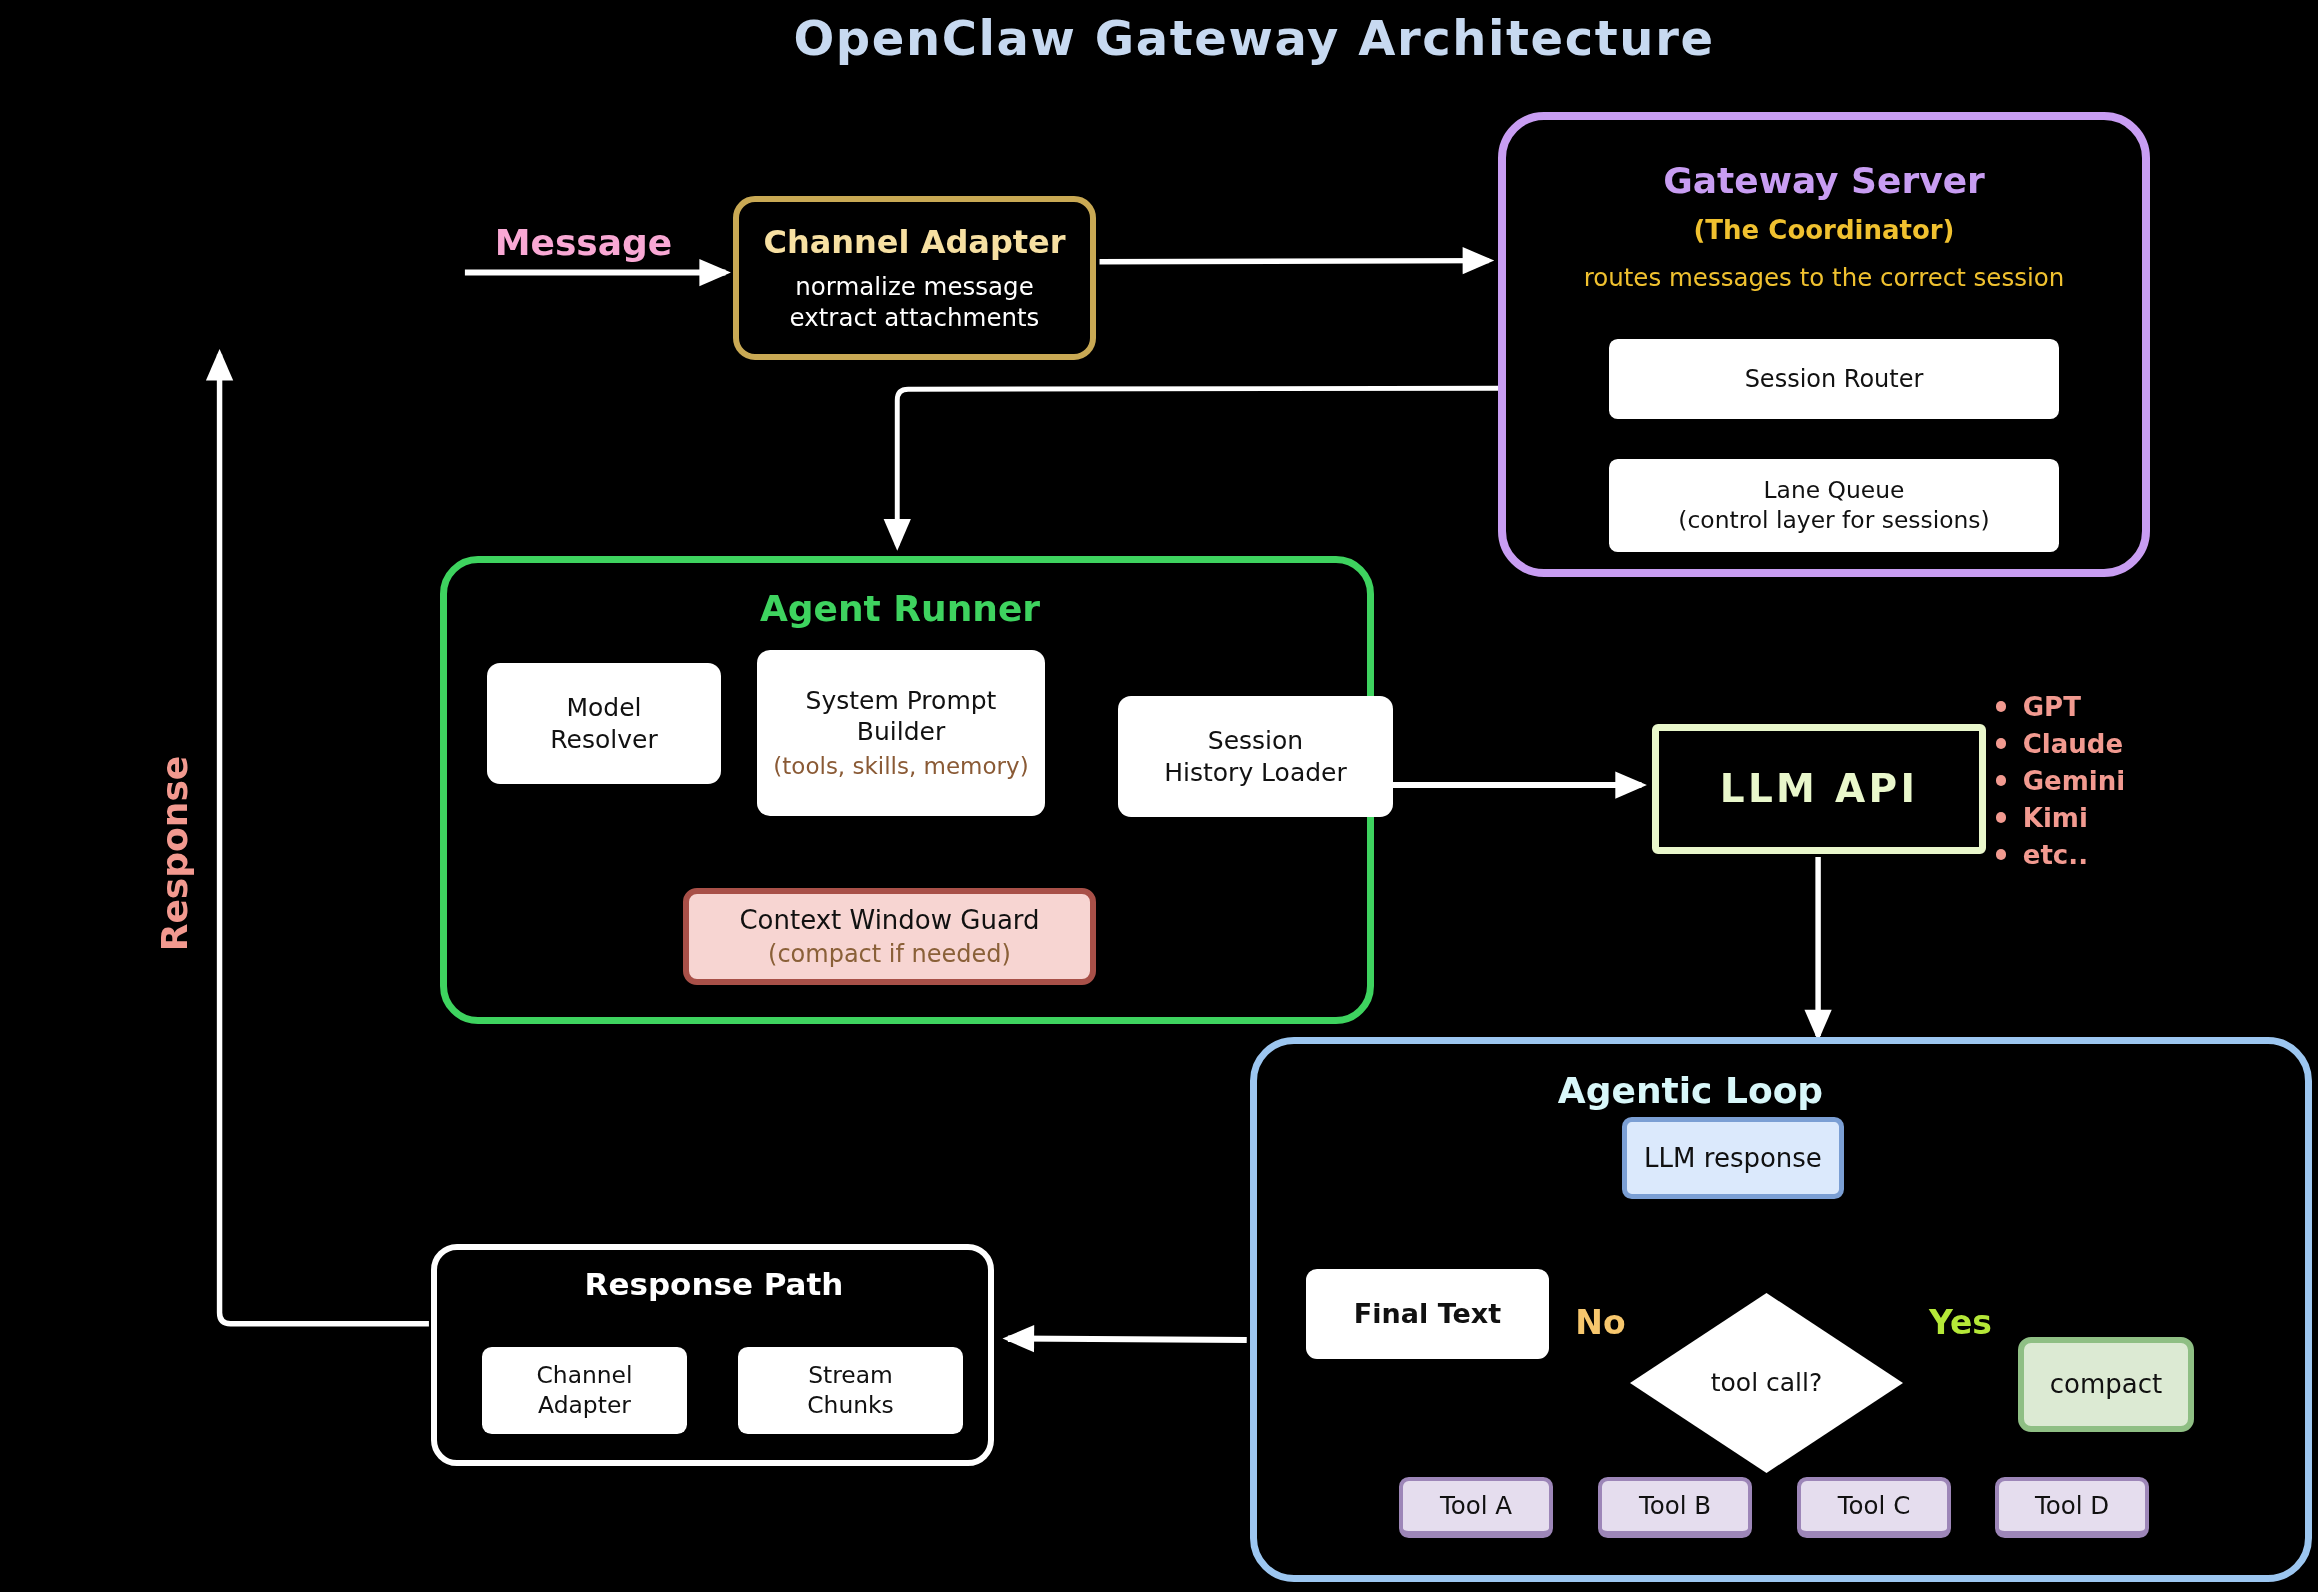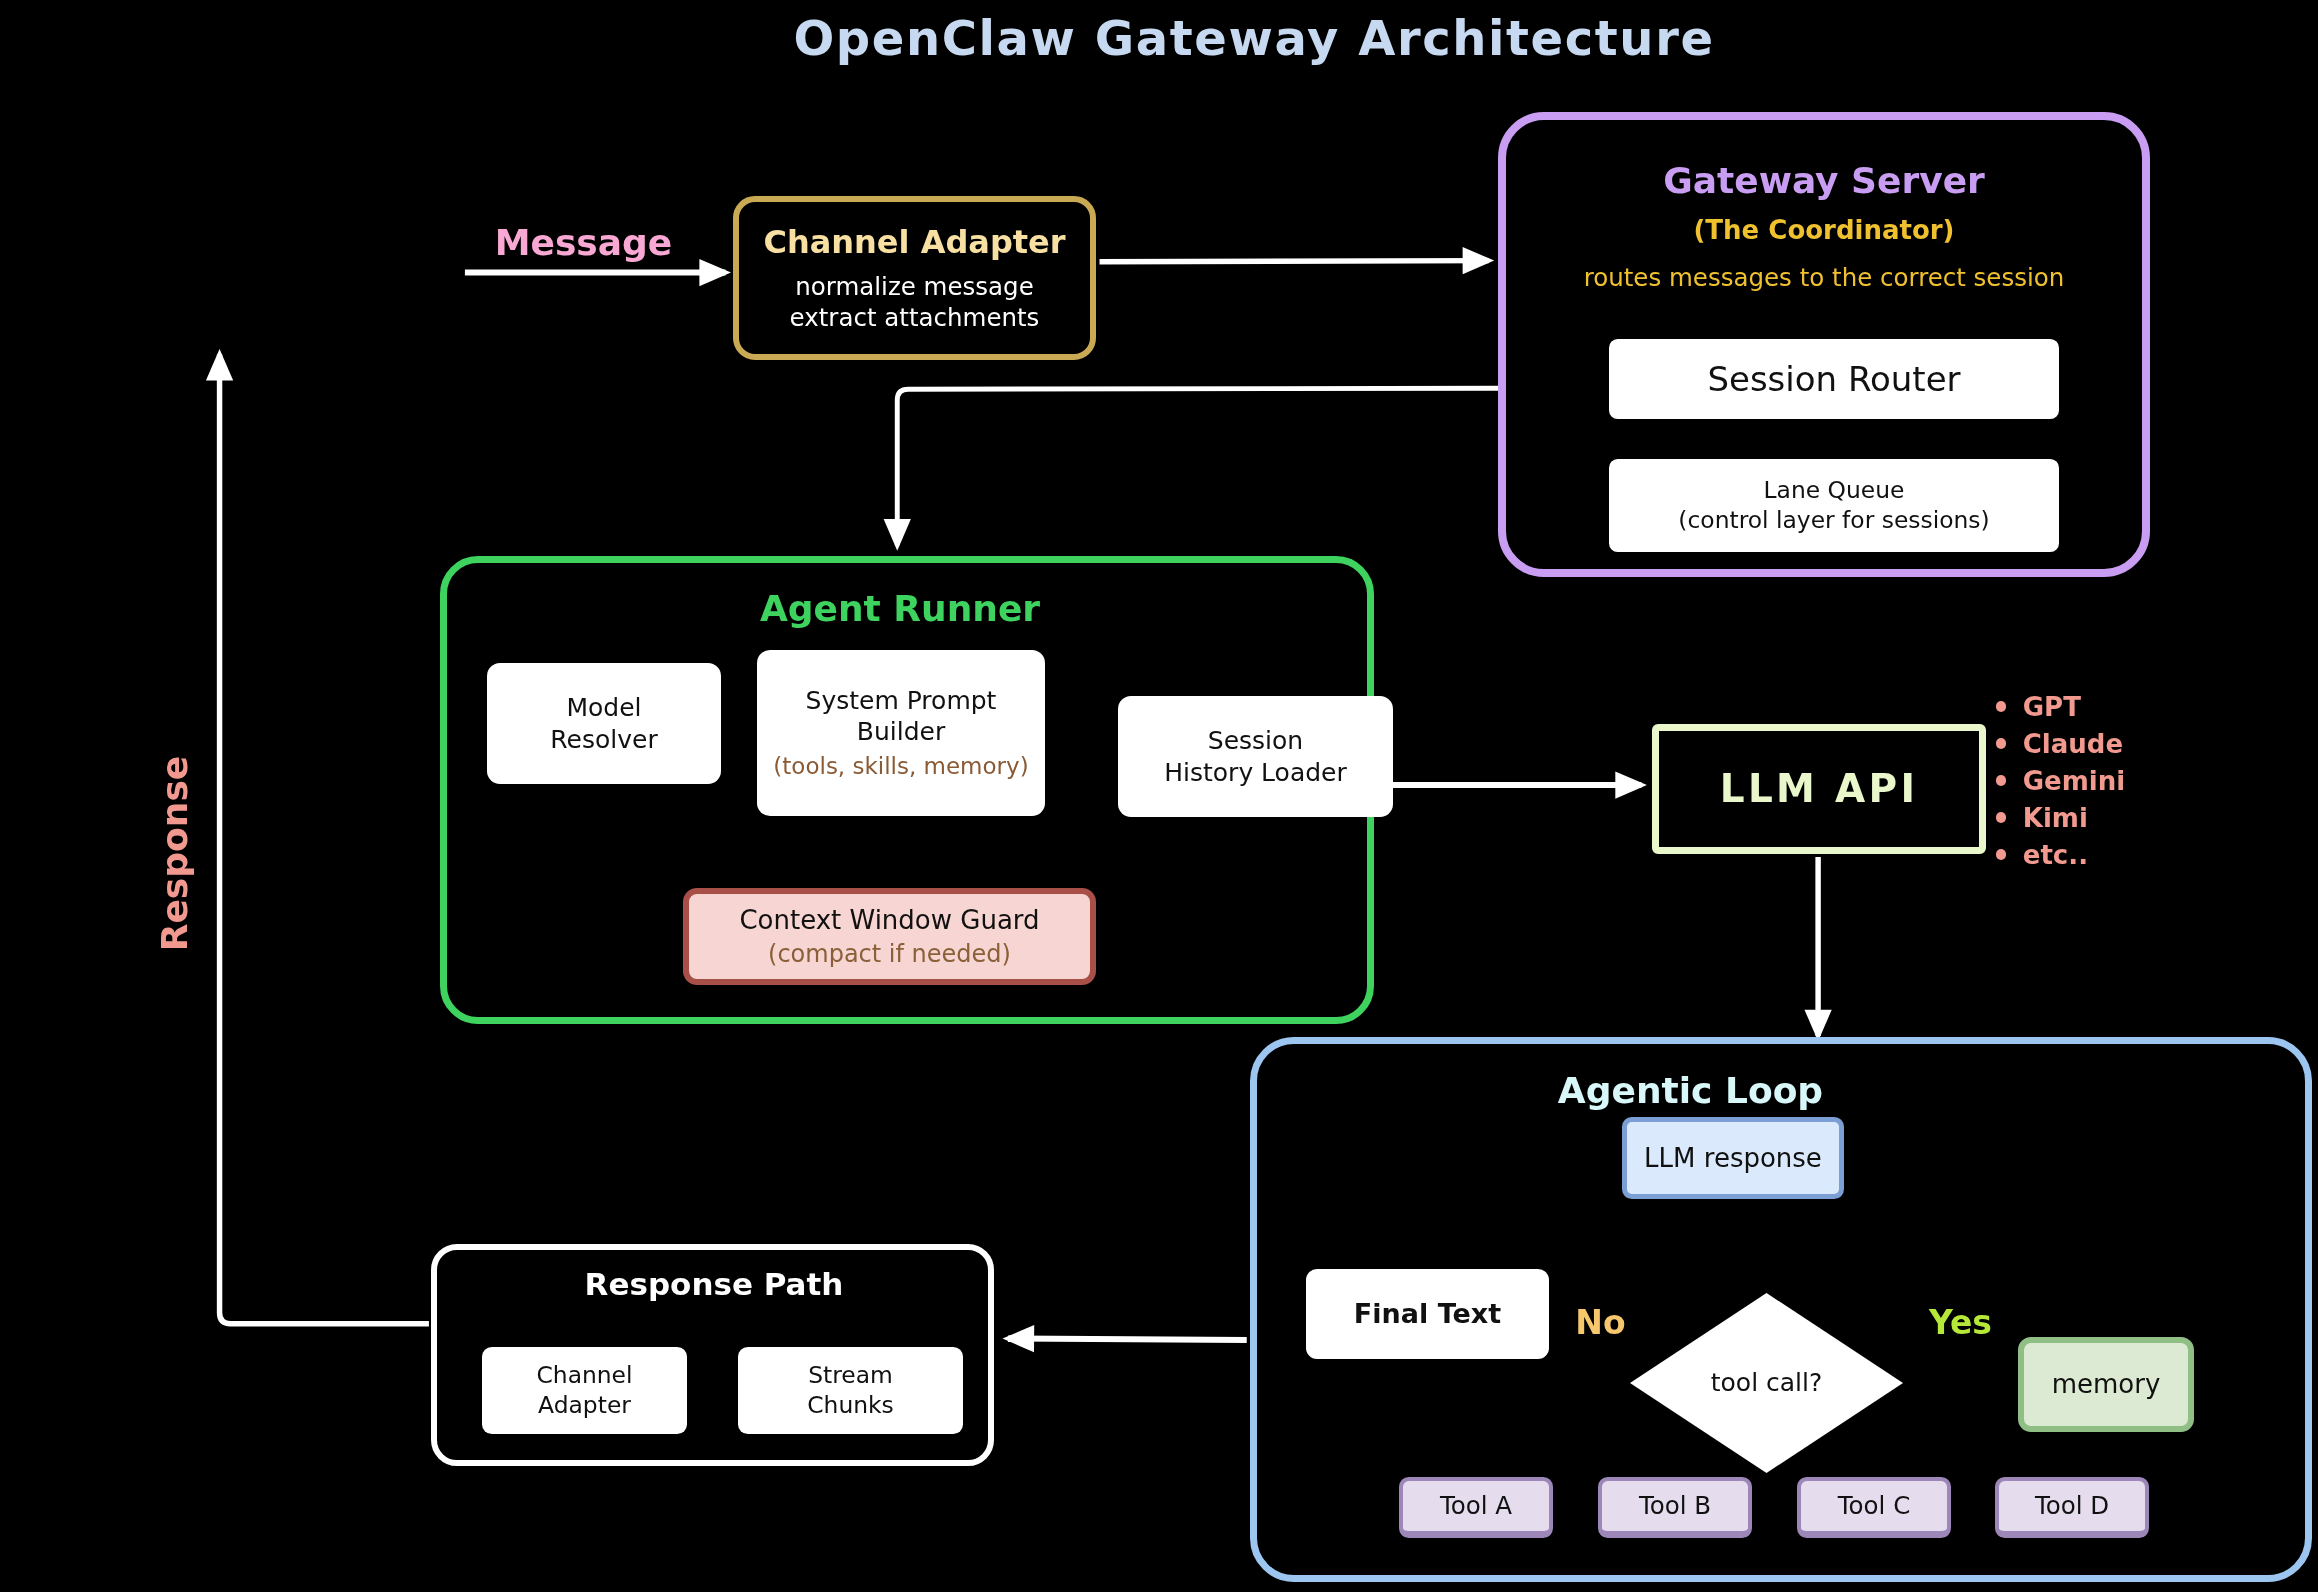--- a/index.html
+++ b/index.html
@@ -23,21 +23,21 @@
             border:6px solid #c9a954;border-radius:22px;}
   #channel-adapter-node .t{font-size:32px;font-weight:bold;color:#f7e0a2;margin-bottom:9.8px;}
   #channel-adapter-node .b{font-size:24.5px;color:#fff;}
 
   #gateway-node{left:1498px;top:112px;width:652px;height:465px;background:#000;
             border:8.2px solid #c89df2;border-radius:46px;justify-content:flex-start;padding-top:38px;}
   #gateway-node .t{font-size:36px;font-weight:bold;color:#c89df2;}
   #gateway-node .s1{font-size:26px;font-weight:bold;color:#f0c12f;margin-top:11px;}
   #gateway-node .s2{font-size:24.5px;color:#f0c12f;margin-top:16.4px;}
   #session-router-box{left:1609px;top:339px;width:450px;height:80px;background:#fff;border-radius:8.7px;
-            color:#111;font-size:34px;}
+            color:#111;font-size:24px;}
   #lane-queue-box{left:1609px;top:459px;width:450px;height:93px;background:#fff;border-radius:8.7px;
             color:#111;font-size:23.4px;}
 
   #agent-runner-node{left:440px;top:556px;width:934px;height:468px;background:#000;
             border:7px solid #3ed35f;border-radius:38px;}
   #agent-runner-title{left:600px;top:588px;width:600px;text-align:center;font-size:36px;
             font-weight:bold;color:#3ed35f;}
   .white-sub{background:#fff;border-radius:13px;color:#111;font-size:25px;}
   #model-resolver-box{left:487px;top:663px;width:234px;height:121px;}
   #system-prompt-builder-box{left:757px;top:650px;width:288px;height:166px;}
@@ -206,21 +206,21 @@
   </div>
   <div id="decision-diamond" class="box">
     <div>tool call?</div>
   </div>
   <div id="no-label" class="abs">No</div>
   <div id="yes-label" class="abs">Yes</div>
   <div id="final-text-box" class="box">
     <div>Final Text</div>
   </div>
   <div id="execute-box" class="box">
-    <div>memory</div>
+    <div>compact</div>
   </div>
   <div id="tool-a" class="box tool-box">
       <div>Tool A</div>
     </div>
   <div id="tool-b" class="box tool-box">
       <div>Tool B</div>
     </div>
   <div id="tool-c" class="box tool-box">
       <div>Tool C</div>
     </div>

